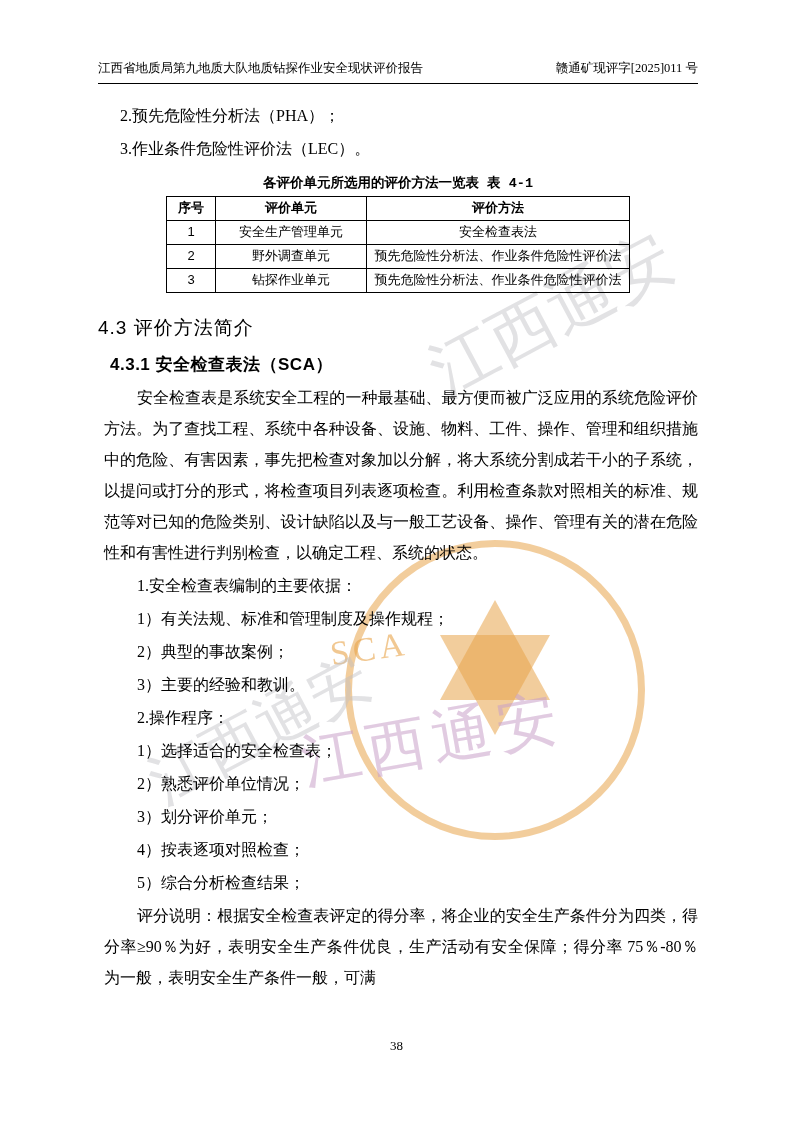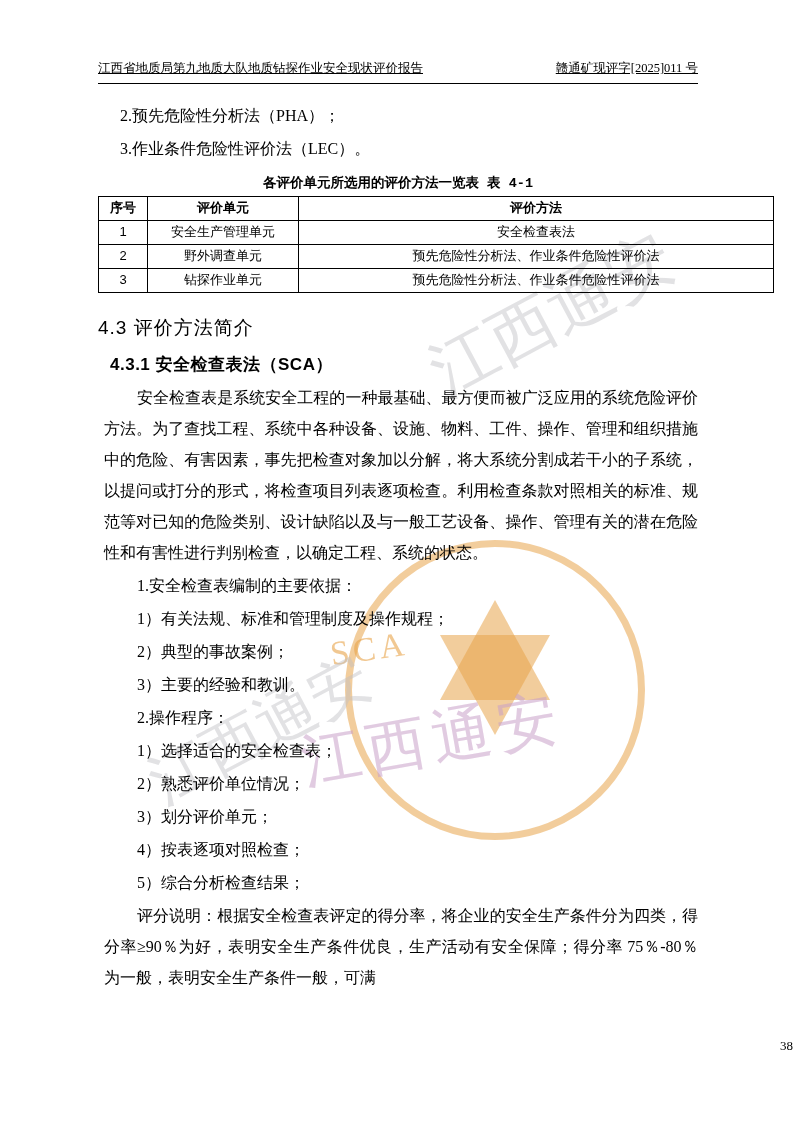--- a/index.html
+++ b/index.html
@@ -92,21 +92,20 @@
     width: 600px;
     z-index: 10;
   }
   .header-row {
     display: flex;
     justify-content: space-between;
     align-items: flex-start;
     font-size: 12.5px;
     font-family: "Liberation Serif", serif;
     padding-bottom: 6px;
-    text-decoration: underline;
   }
   .header-rule {
     border-bottom: 1px solid #000;
     width: 100%;
   }
 
   
   .content {
     position: absolute;
     left: 98px;
@@ -128,21 +127,21 @@
   .tbl-caption {
     text-align: center;
     font-size: 13.5px;
     font-weight: bold;
     margin: 10px 0 4px 0;
     font-family: Liberation Mono, monospace;
   }
   table.eval {
     border-collapse: collapse;
     margin: 0 auto;
-    width: 676px;
+    width: 464px;
     font-size: 13px;
     font-family: "Liberation Sans", sans-serif;
   }
   table.eval th, table.eval td {
     border: 1px solid #000;
     text-align: center;
     padding: 2px 0 3px 0;
     line-height: 18px;
   }
   table.eval th { font-weight: bold; }
@@ -162,21 +161,21 @@
     margin: 12px 0 6px 12px;
     font-family: "Liberation Sans", sans-serif;
     letter-spacing: .5px;
   }
 
   .pagenum {
     position: absolute;
     left: 0;
     top: 1038px;
     width: 793px;
-    text-align: right;
+    text-align: center;
     font-size: 13px;
     z-index: 10;
   }
 </style>
 </head>
 <body>
 
 <div class="page">
 
   <div class="watermark">

